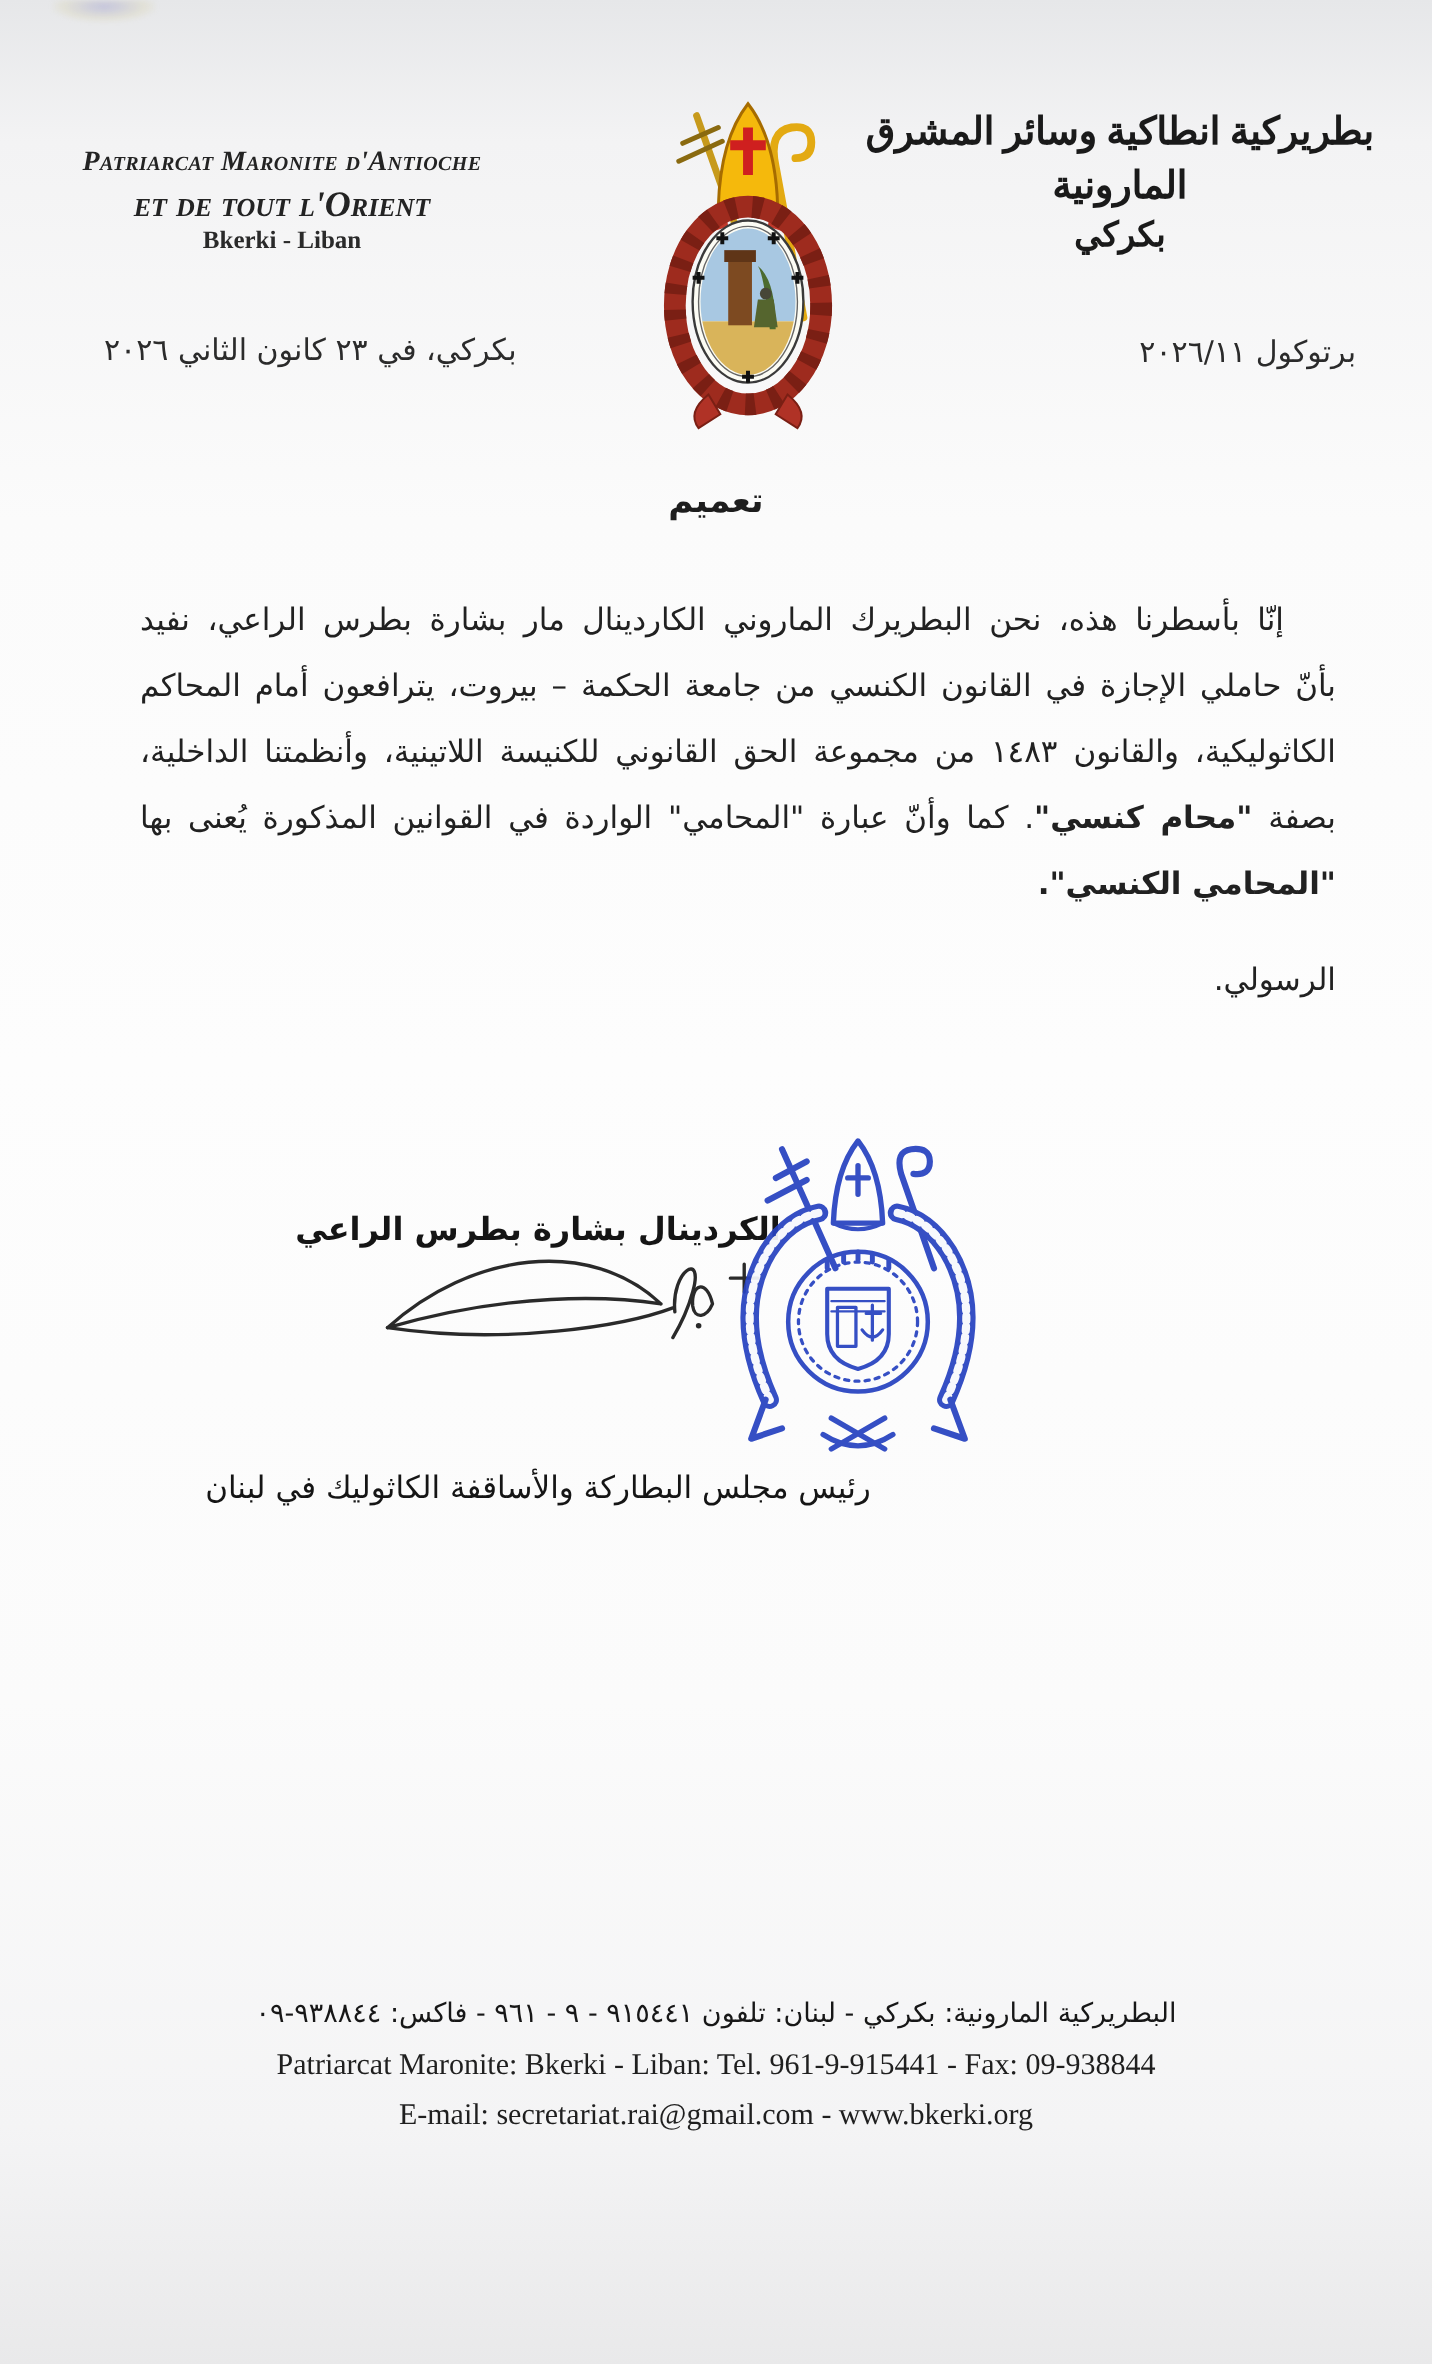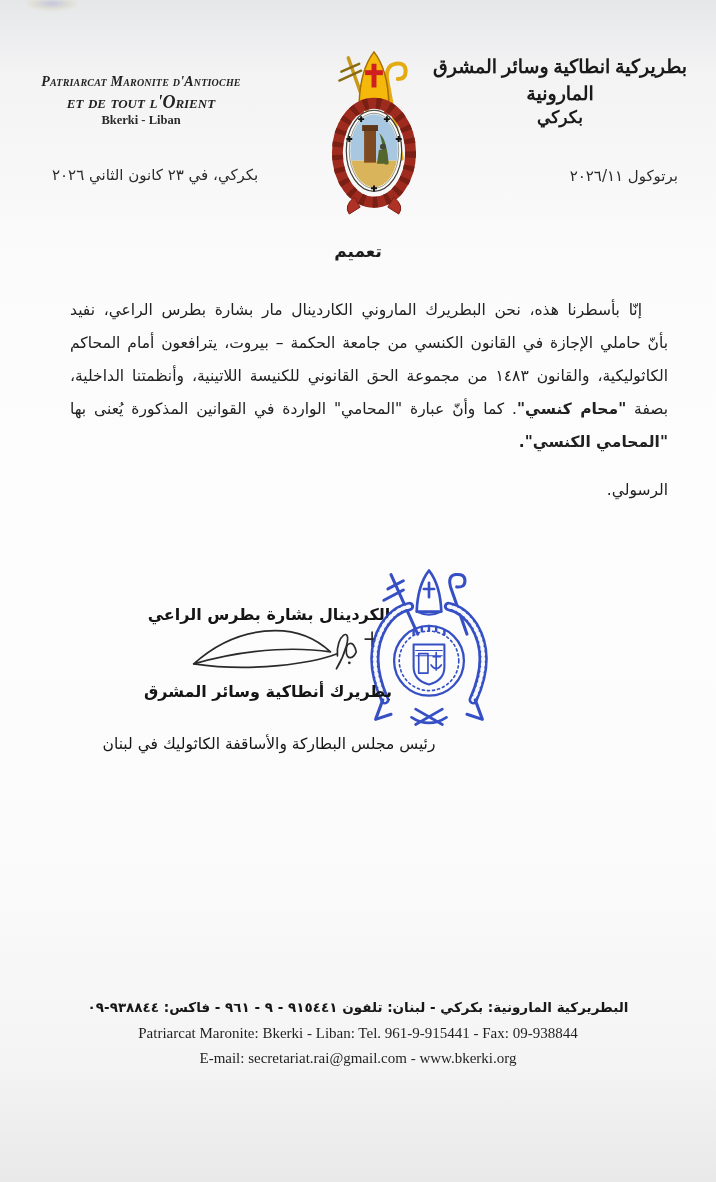--- a/index.html
+++ b/index.html
@@ -37,21 +37,21 @@
   .sig-name{position:absolute;left:138px;top:605px;width:262px;text-align:center;
     direction:rtl;font-weight:bold;font-size:16px;color:#151515;}
   .sig-scribble{position:absolute;left:166px;top:612px;width:218px;height:70px;}
   .seal{position:absolute;left:352px;top:558px;width:154px;height:180px;opacity:.93;}
   .sig-title1{position:absolute;left:126px;top:682px;width:284px;text-align:center;
     direction:rtl;font-weight:bold;font-size:16px;color:#151515;}
   .sig-title2{position:absolute;left:90px;top:735px;width:358px;text-align:center;
     direction:rtl;font-weight:normal;font-size:15.5px;color:#151515;}
   
   .footer-ar{position:absolute;left:0;right:0;top:999px;text-align:center;direction:rtl;
-    font-weight:bold;font-size:13.5px;color:#171717;}
+    font-weight:normal;font-size:13.5px;color:#171717;}
   .footer-fr{position:absolute;left:0;right:0;top:1025px;text-align:center;
     font-family:"Liberation Serif",serif;font-size:15px;color:#1f1f1f;}
   .footer-email{position:absolute;left:0;right:0;top:1050px;text-align:center;
     font-family:"Liberation Serif",serif;font-size:15px;color:#1f1f1f;}
 </style>
 </head>
 <body>
 
 <div class="page">
 
@@ -172,21 +172,20 @@
         <circle cx="75" cy="100" r="29" stroke-width="1.6" stroke-dasharray="2 3"></circle>
         <path d="M60,84 h30 v22 q0,13 -15,17 q-15,-4 -15,-17 z" stroke-width="2"></path>
         <path d="M62,90 h26 M62,95 h26" stroke-width="1"></path>
         <rect x="65" y="93" width="9" height="19" stroke-width="1.6"></rect>
         <path d="M82,92 v17 m-5,-5 q5,7 10,0 M79,96 h7" stroke-width="1.6"></path>
         <path d="M60,70 v4 M68,67 v4 M75,66 v4 M82,67 v4 M90,70 v4" stroke-width="2.4"></path>
       </g>
     </svg>
   </div>
 
-  <div class="sig-title1">بطريرك أنطاكية وسائر المشرق</div>
   <div class="sig-title2">رئيس مجلس البطاركة والأساقفة الكاثوليك في لبنان</div>
 
   <footer>
     <div class="footer-ar">البطريركية المارونية: بكركي - لبنان: تلفون ٩١٥٤٤١ - ٩ - ٩٦١ - فاكس: ٩٣٨٨٤٤-٠٩</div>
     <div class="footer-fr">Patriarcat Maronite: Bkerki - Liban: Tel. 961-9-915441 - Fax: 09-938844</div>
     <div class="footer-email">E-mail: secretariat.rai@gmail.com - www.bkerki.org</div>
   </footer>
 
 </div>
 

